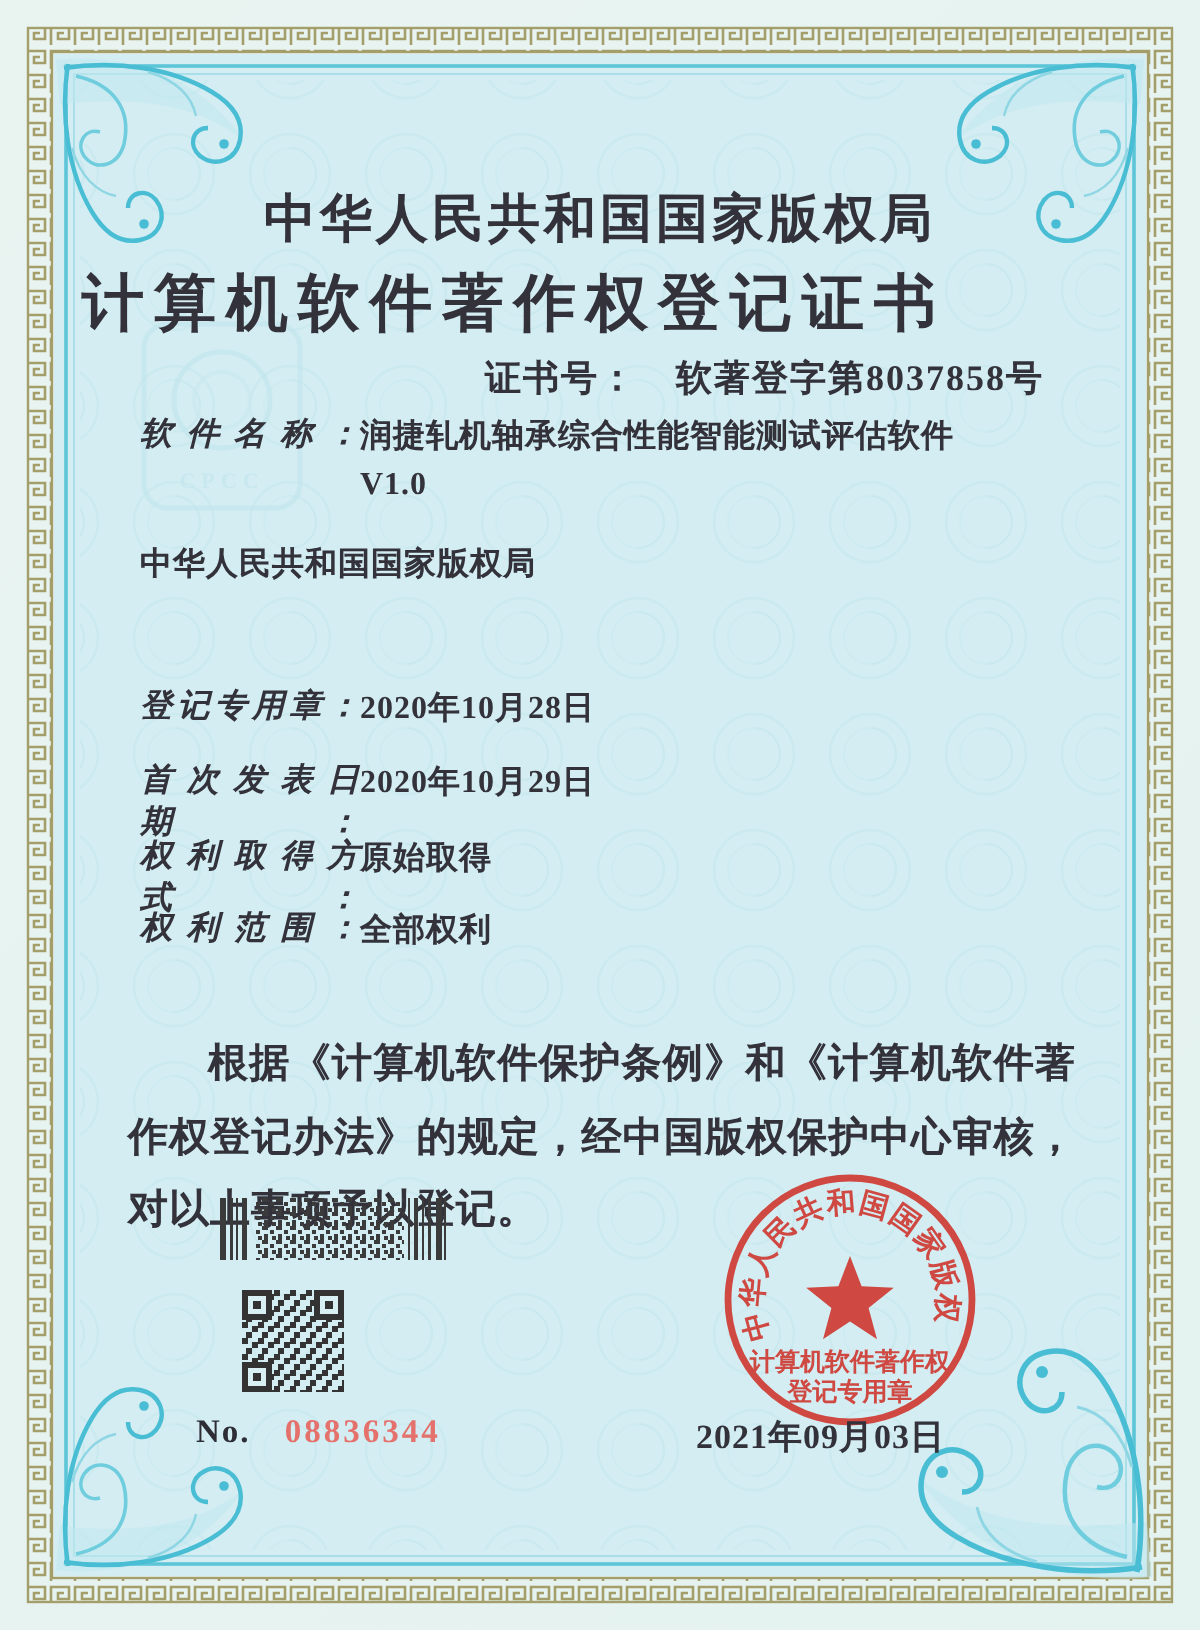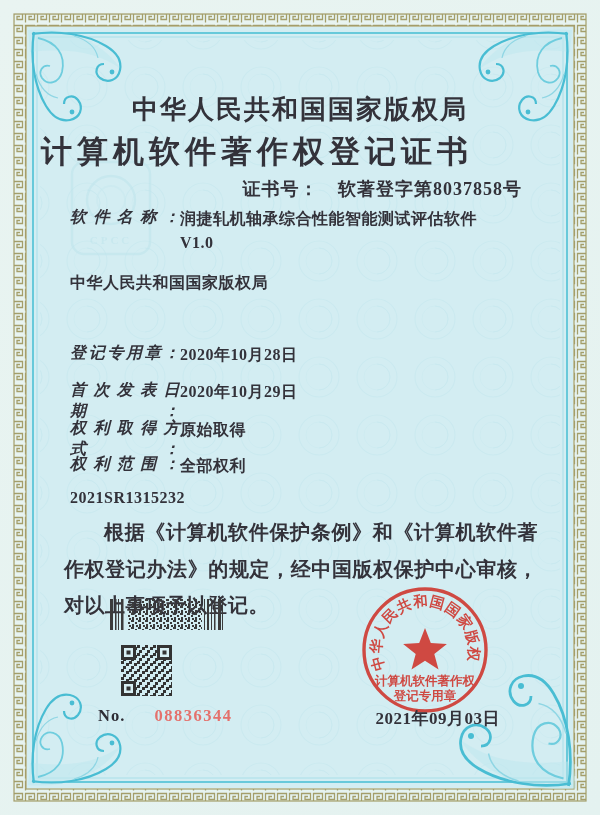--- a/index.html
+++ b/index.html
@@ -42,24 +42,24 @@
   .field-value{width:340px;letter-spacing:0.5px;line-height:24px;}
   .statement{
     position:absolute;left:64px;top:514px;width:474px;
     font-size:20px;font-weight:700;line-height:36.5px;
     text-indent:2em;text-align:justify;letter-spacing:0.5px;
   }
   .serial-line{
     position:absolute;left:98px;top:706px;
     font-size:16.5px;font-weight:700;letter-spacing:1px;color:#2e2d35;
   }
-  .serial-number{color:#e4716c;letter-spacing:1.5px;margin-left:24px;}
+  .serial-number{color:#e4716c;letter-spacing:1.5px;margin-left:12px;}
   .issue-date{
     position:absolute;left:348px;top:707px;width:152px;
-    text-align:right;font-size:17px;font-weight:700;letter-spacing:0.5px;
+    text-align:left;font-size:17px;font-weight:700;letter-spacing:0.5px;
   }
   .barcode-wrap{position:absolute;left:110px;top:599px;}
   .qr-wrap{position:absolute;left:121px;top:645px;}
   .seal-wrap{position:absolute;left:0;top:0;}
 </style>
 </head>
 <body>
 
 <div class="certificate">
 
@@ -146,21 +146,20 @@
       <span class="field-label">权利范围：</span>
       <span class="field-value">全部权利</span>
     </div>
 
     <div class="field-row" style="top:418px">
       <span class="field-label">权利取得方式：</span>
       <span class="field-value">原始取得</span>
     </div>
 
     <div class="field-row" style="top:486px">
-      <span class="field-value">2021SR1315232</span>
     </div>
 
     <div class="statement">根据《计算机软件保护条例》和《计算机软件著作权登记办法》的规定，经中国版权保护中心审核，对以上事项予以登记。</div>
 
     <div class="barcode-wrap">
       <svg width="113" height="31" viewBox="0 0 113 31">
         <defs>
           <pattern id="bcNoise" width="7" height="7" patternUnits="userSpaceOnUse">
             <rect x="0" y="0" width="3" height="2" fill="#3b3b3b"></rect>
             <rect x="4" y="2" width="2" height="2" fill="#3b3b3b"></rect>

